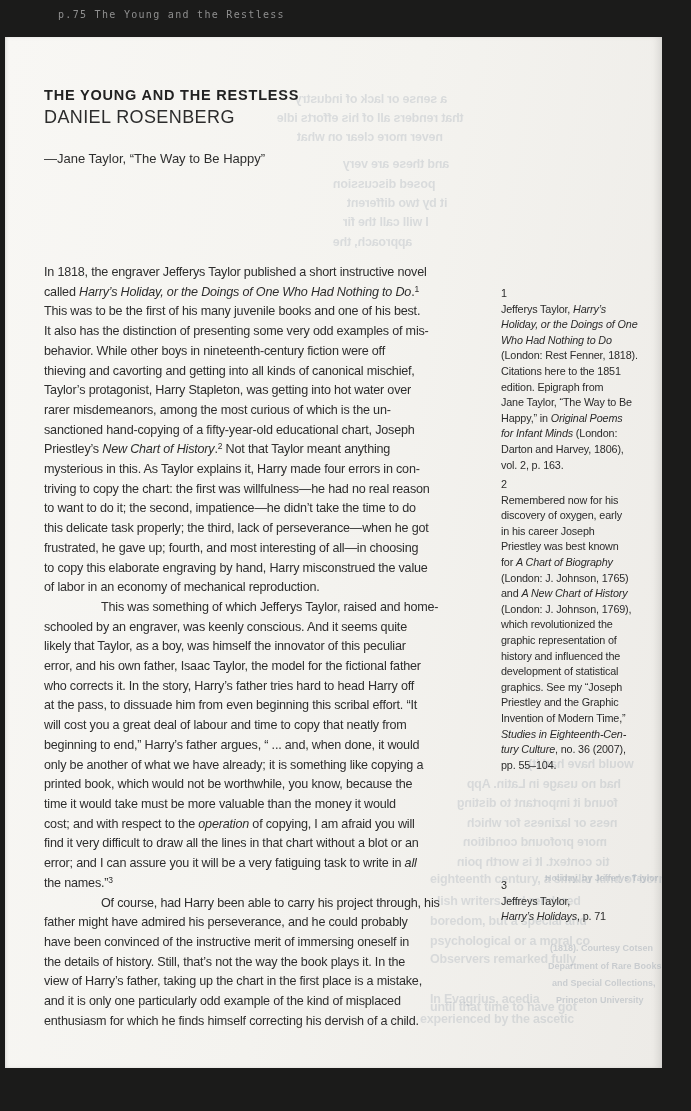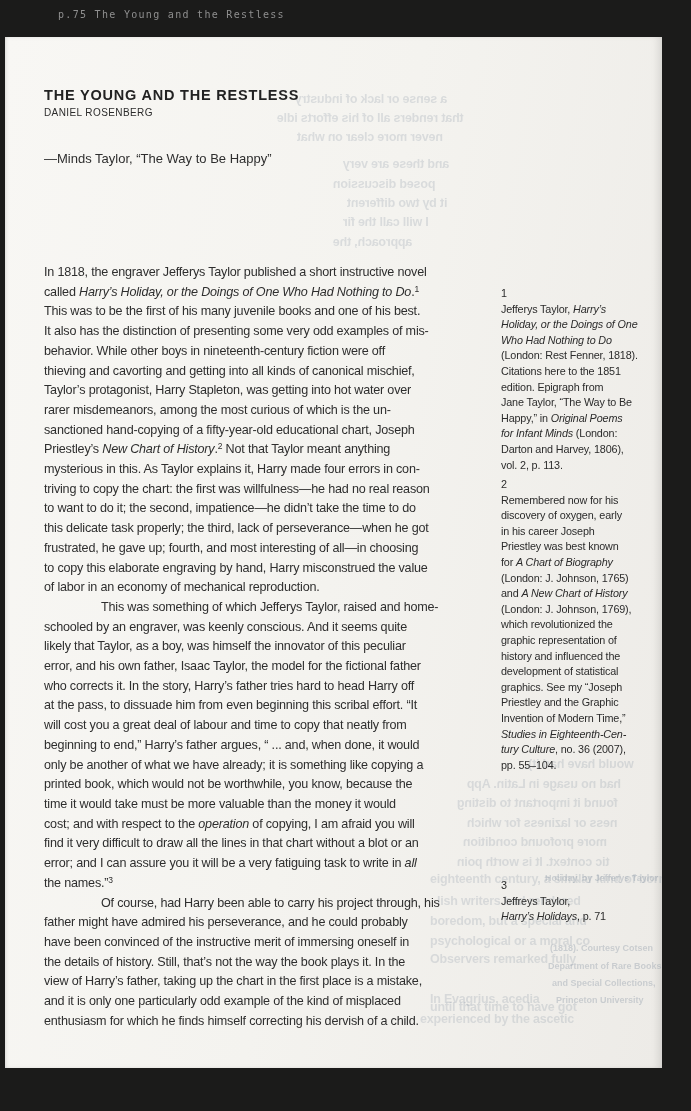--- a/index.html
+++ b/index.html
@@ -15,21 +15,21 @@
        box-shadow:inset -7px 0 10px -5px rgba(0,0,0,.14), inset 2px 0 4px -2px rgba(0,0,0,.18);
        overflow:hidden;}
   
   .bt{position:absolute;white-space:nowrap;color:#8e9aa8;opacity:.26;
       filter:blur(.45px);font-size:12.5px;letter-spacing:-.2px;font-weight:600;}
   .bt.mir{transform:scaleX(-1);transform-origin:50% 50%;}
   .bt.cap{font-size:9px;letter-spacing:0;opacity:.38;font-weight:700;}
   
   .title{position:absolute;left:39px;top:50px;margin:0;font-size:14.5px;font-weight:bold;
       letter-spacing:.8px;color:#222;}
-  .author{position:absolute;left:39px;top:70px;font-size:10px;letter-spacing:.4px;color:#2c2c2c;}
+  .author{position:absolute;left:39px;top:70px;font-size:18px;letter-spacing:.4px;color:#2c2c2c;}
   .epigraph{position:absolute;left:39px;top:112px;font-size:13px;line-height:19.5px;color:#2e2e2e;}
   .epigraph .it{font-style:italic;}
   .ep-attr{font-style:normal;}
   .bodycol{position:absolute;left:39px;top:226px;width:455px;
       font-size:12.6px;line-height:19.7px;letter-spacing:-.2px;color:#2e2e2e;}
   .tl{white-space:nowrap;}
   .it{font-style:italic;}
   sup{font-size:8.5px;line-height:0;vertical-align:4px;}
   .para.ind .tl:first-child{padding-left:57px;}
   
@@ -74,21 +74,21 @@
         <div class="bt cap" style="left: 545px; top: 906px;">(1818). Courtesy Cotsen</div>
         <div class="bt cap" style="left: 543px; top: 924px;">Department of Rare Books</div>
         <div class="bt cap" style="left: 547px; top: 941px;">and Special Collections,</div>
         <div class="bt cap" style="left: 551px; top: 958px;">Princeton University</div>
       </div>
 
     <h1 class="title">THE YOUNG AND THE RESTLESS</h1>
     <div class="author">DANIEL ROSENBERG</div>
 
     <div class="epigraph">
-      <div class="ep-attr">—Minds Taylor, “The Way to Be Happy”</div>
+      <div class="ep-attr">—Jane Taylor, “The Way to Be Happy”</div>
     </div>
 
     <div class="bodycol">
         <div class="para">
           <div class="tl"><span>In 1818, the engraver Jefferys Taylor published a short instructive novel</span></div>
           <div class="tl"><span>called </span><span class="it">Harry’s Holiday, or the Doings of One Who Had Nothing to Do</span><span>.</span><sup>1</sup></div>
           <div class="tl"><span>This was to be the first of his many juvenile books and one of his best.</span></div>
           <div class="tl"><span>It also has the distinction of presenting some very odd examples of mis-</span></div>
           <div class="tl"><span>behavior. While other boys in nineteenth-century fiction were off</span></div>
           <div class="tl"><span>thieving and cavorting and getting into all kinds of canonical mischief,</span></div>
@@ -138,21 +138,21 @@
           <div class="tl"><span>Jefferys Taylor, </span><span class="it">Harry’s</span></div>
           <div class="tl"><span class="it">Holiday, or the Doings of One</span></div>
           <div class="tl"><span class="it">Who Had Nothing to Do</span></div>
           <div class="tl"><span>(London: Rest Fenner, 1818).</span></div>
           <div class="tl"><span>Citations here to the 1851</span></div>
           <div class="tl"><span>edition. Epigraph from</span></div>
           <div class="tl"><span>Jane Taylor, “The Way to Be</span></div>
           <div class="tl"><span>Happy,” in </span><span class="it">Original Poems</span></div>
           <div class="tl"><span class="it">for Infant Minds</span><span> (London:</span></div>
           <div class="tl"><span>Darton and Harvey, 1806),</span></div>
-          <div class="tl"><span>vol. 2, p. 113.</span></div>
+          <div class="tl"><span>vol. 2, p. 163.</span></div>
         </div>
     </div>
     <div class="footnote fn2">
       <div class="fn-num">2</div>
       <div class="fn-body">
           <div class="tl"><span>Remembered now for his</span></div>
           <div class="tl"><span>discovery of oxygen, early</span></div>
           <div class="tl"><span>in his career Joseph</span></div>
           <div class="tl"><span>Priestley was best known</span></div>
           <div class="tl"><span>for </span><span class="it">A Chart of Biography</span></div>

